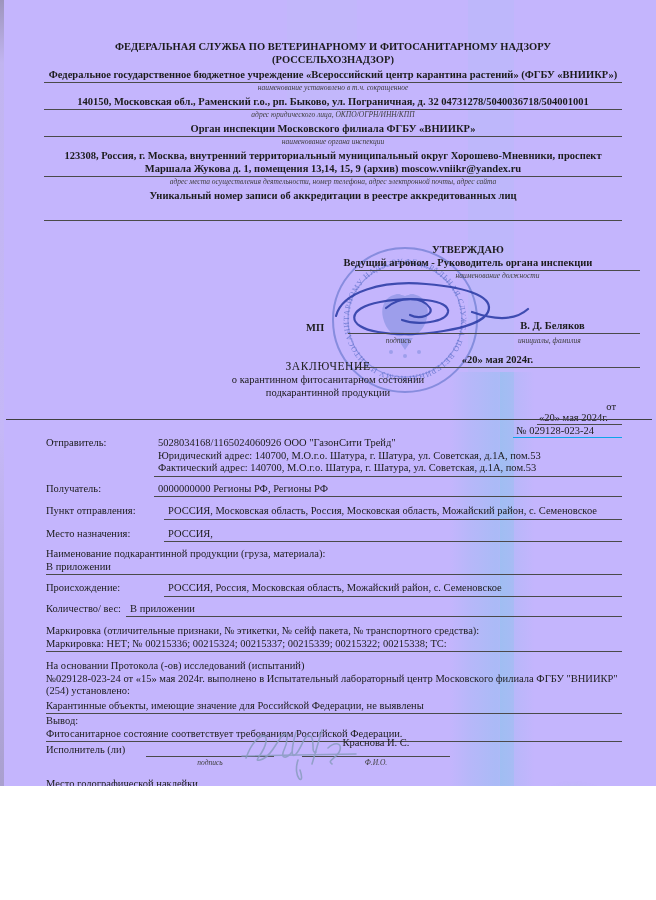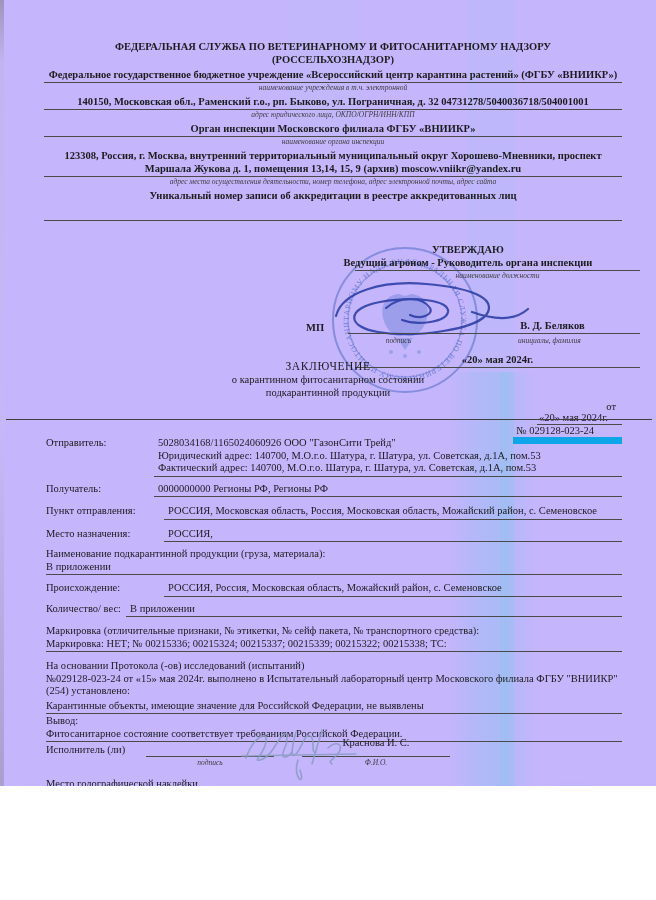--- a/index.html
+++ b/index.html
@@ -41,21 +41,21 @@
 
   .stamp{position:absolute;left:329px;top:244px;}
   .sign-over{position:absolute;left:322px;top:268px;}
 
   
   .titleblock{position:absolute;left:0;right:0;top:360px;text-align:center;font-size:10.5px;line-height:13px;}
   .t-main{font-size:11.5px;letter-spacing:.6px;}
   .date-row{position:absolute;left:46px;right:34px;top:401px;display:flex;font-size:10.5px;align-items:flex-end;flex-direction:column;}
   .d-label{margin-right:6px;}
   .d-val{border-bottom:1px solid #4a4a4a;padding:0 14px 1px 2px;}
-  .d-num{border-bottom:7px solid #0ea5e9;padding:0 28px 1px 4px;text-align:right;}
+  .d-num{border-bottom:1px solid #0ea5e9;padding:0 28px 1px 4px;text-align:right;}
   .spacer{flex:1;}
   .hr-full{position:absolute;left:6px;right:4px;top:419px;border-top:1.4px solid #3f3f3f;}
 
   
   .fields{position:absolute;left:46px;right:34px;top:437px;font-size:10.5px;line-height:12.5px;}
   .frow{display:flex;align-items:flex-start;}
   .flabel{flex-shrink:0;}
   .w108{width:108px;} .w118{width:118px;} .w80{width:80px;}
   .fval{flex:1;border-bottom:1px solid #4a4a4a;padding:0 2px 1px 4px;min-height:12.5px;}
   .mb6{margin-bottom:6px;} .mb7{margin-bottom:7px;} .mb8{margin-bottom:8px;}
@@ -100,21 +100,21 @@
   <div class="stripe s1"></div>
   <div class="stripe s2"></div>
   <div class="stripe s3"></div>
   <div class="stripe s4"></div>
   <div class="stripe s5"></div>
 
   <div class="header">
     <div class="bc">ФЕДЕРАЛЬНАЯ СЛУЖБА ПО ВЕТЕРИНАРНОМУ И ФИТОСАНИТАРНОМУ НАДЗОРУ</div>
     <div class="bc">(РОССЕЛЬХОЗНАДЗОР)</div>
     <div class="bc ul" style="margin-top:2px;">Федеральное государственное бюджетное учреждение «Всероссийский центр карантина растений» (ФГБУ «ВНИИКР»)</div>
-    <div class="hint">наименование учреждения в т.ч. электронной</div>
+    <div class="hint">наименование установлено в т.ч. сокращенное</div>
     <div class="bc ul">140150, Московская обл., Раменский г.о., рп. Быково, ул. Пограничная, д. 32 04731278/5040036718/504001001</div>
     <div class="hint">адрес юридического лица, ОКПО/ОГРН/ИНН/КПП</div>
     <div class="bc ul">Орган инспекции Московского филиала ФГБУ «ВНИИКР»</div>
     <div class="hint">наименование органа инспекции</div>
     <div class="bc ul">123308, Россия, г. Москва, внутренний территориальный муниципальный округ Хорошево-Мневники, проспект Маршала Жукова д. 1, помещения 13,14, 15, 9 (архив)  moscow.vniikr@yandex.ru</div>
     <div class="hint">адрес места осуществления деятельности, номер телефона, адрес электронной почты, адрес сайта</div>
     <div class="bc" style="margin-top:3px;">Уникальный номер записи об аккредитации в реестре аккредитованных лиц</div>
     <div class="blankline"></div>
   </div>
 

